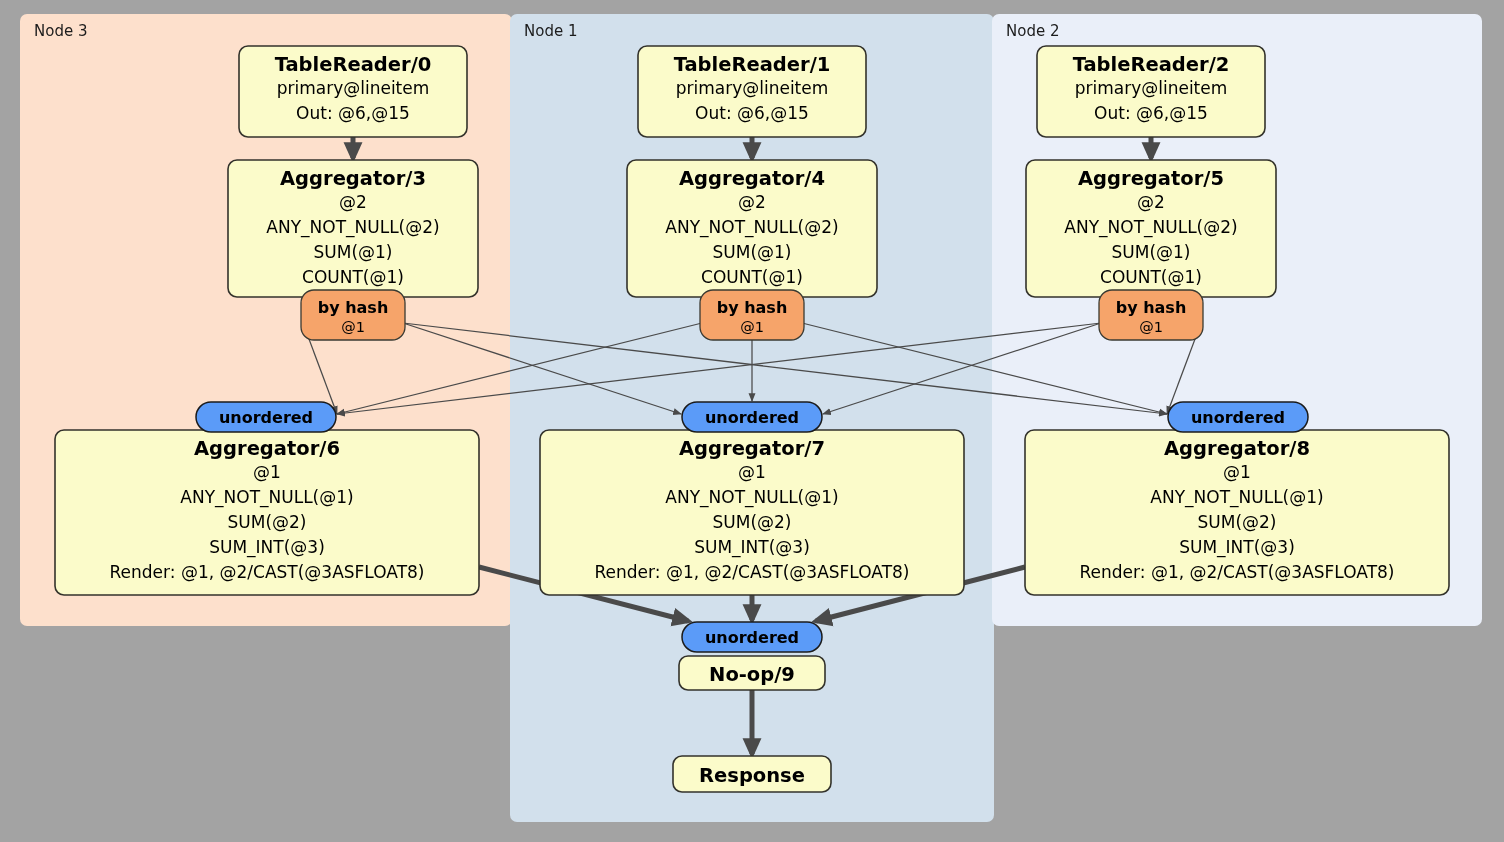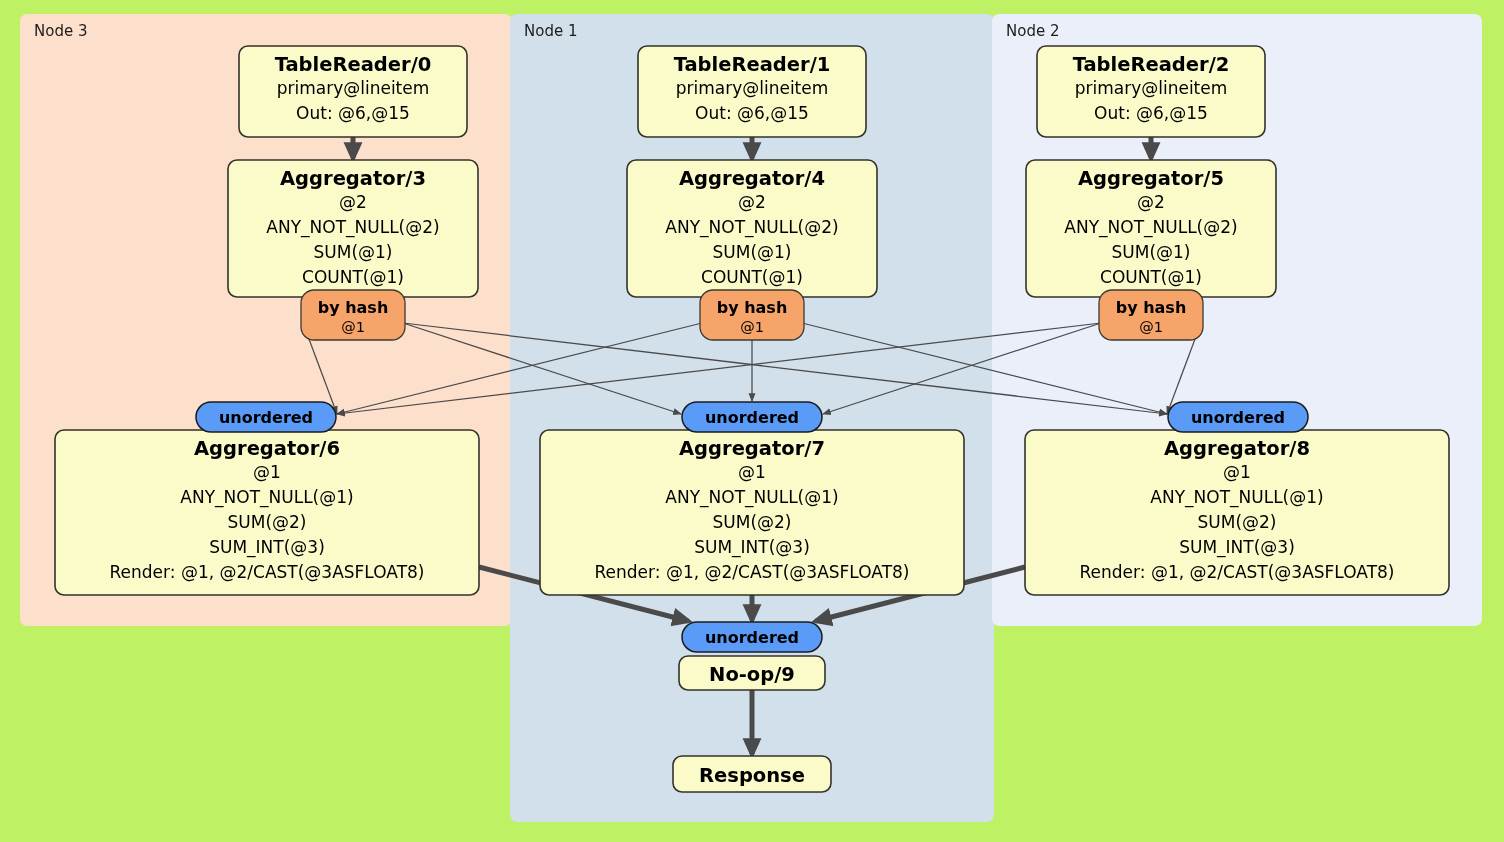--- a/index.html
+++ b/index.html
@@ -4,21 +4,21 @@
 <style>
   html, body {
     margin: 0;
     padding: 0;
     background: #ffffff;
   }
   #stage {
     position: relative;
     width: 1504px;
     height: 842px;
-    background: #bef264;
+    background: #a3a3a3;
     font-family: "DejaVu Sans", "Liberation Sans", sans-serif;
     overflow: hidden;
   }
   svg#diagram {
     position: absolute;
     inset: 0;
     width: 1504px;
     height: 842px;
     display: block;
   }

